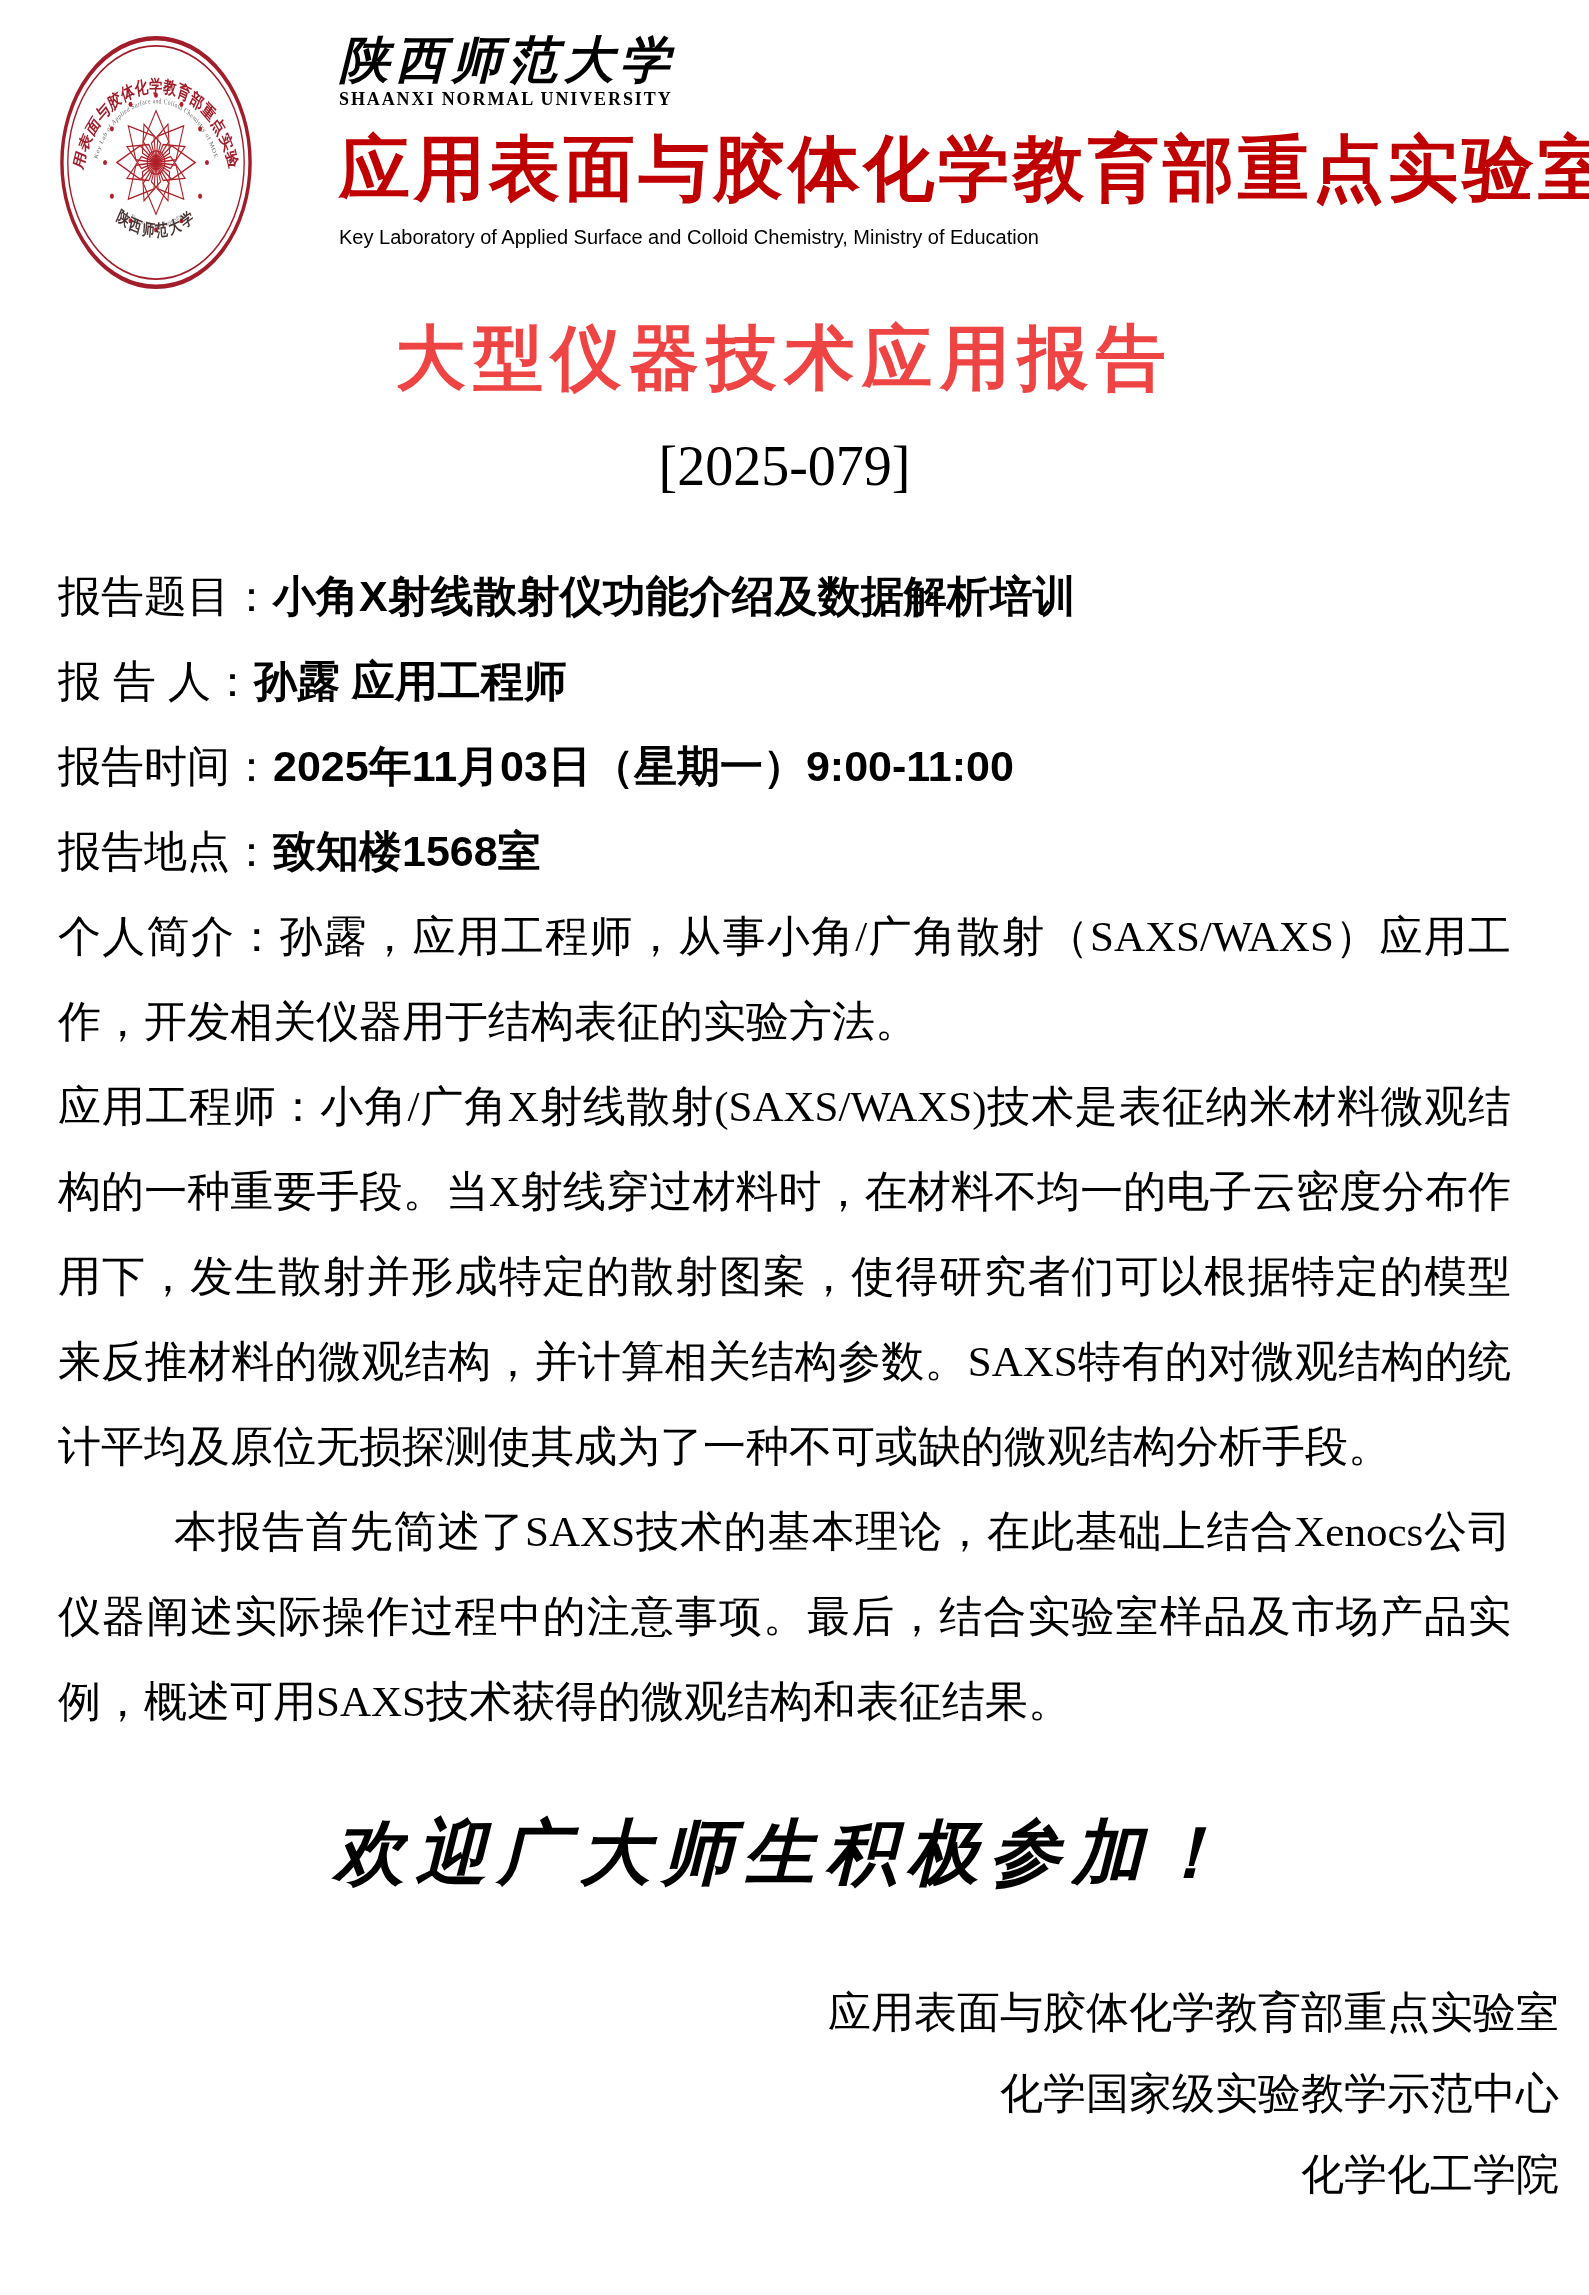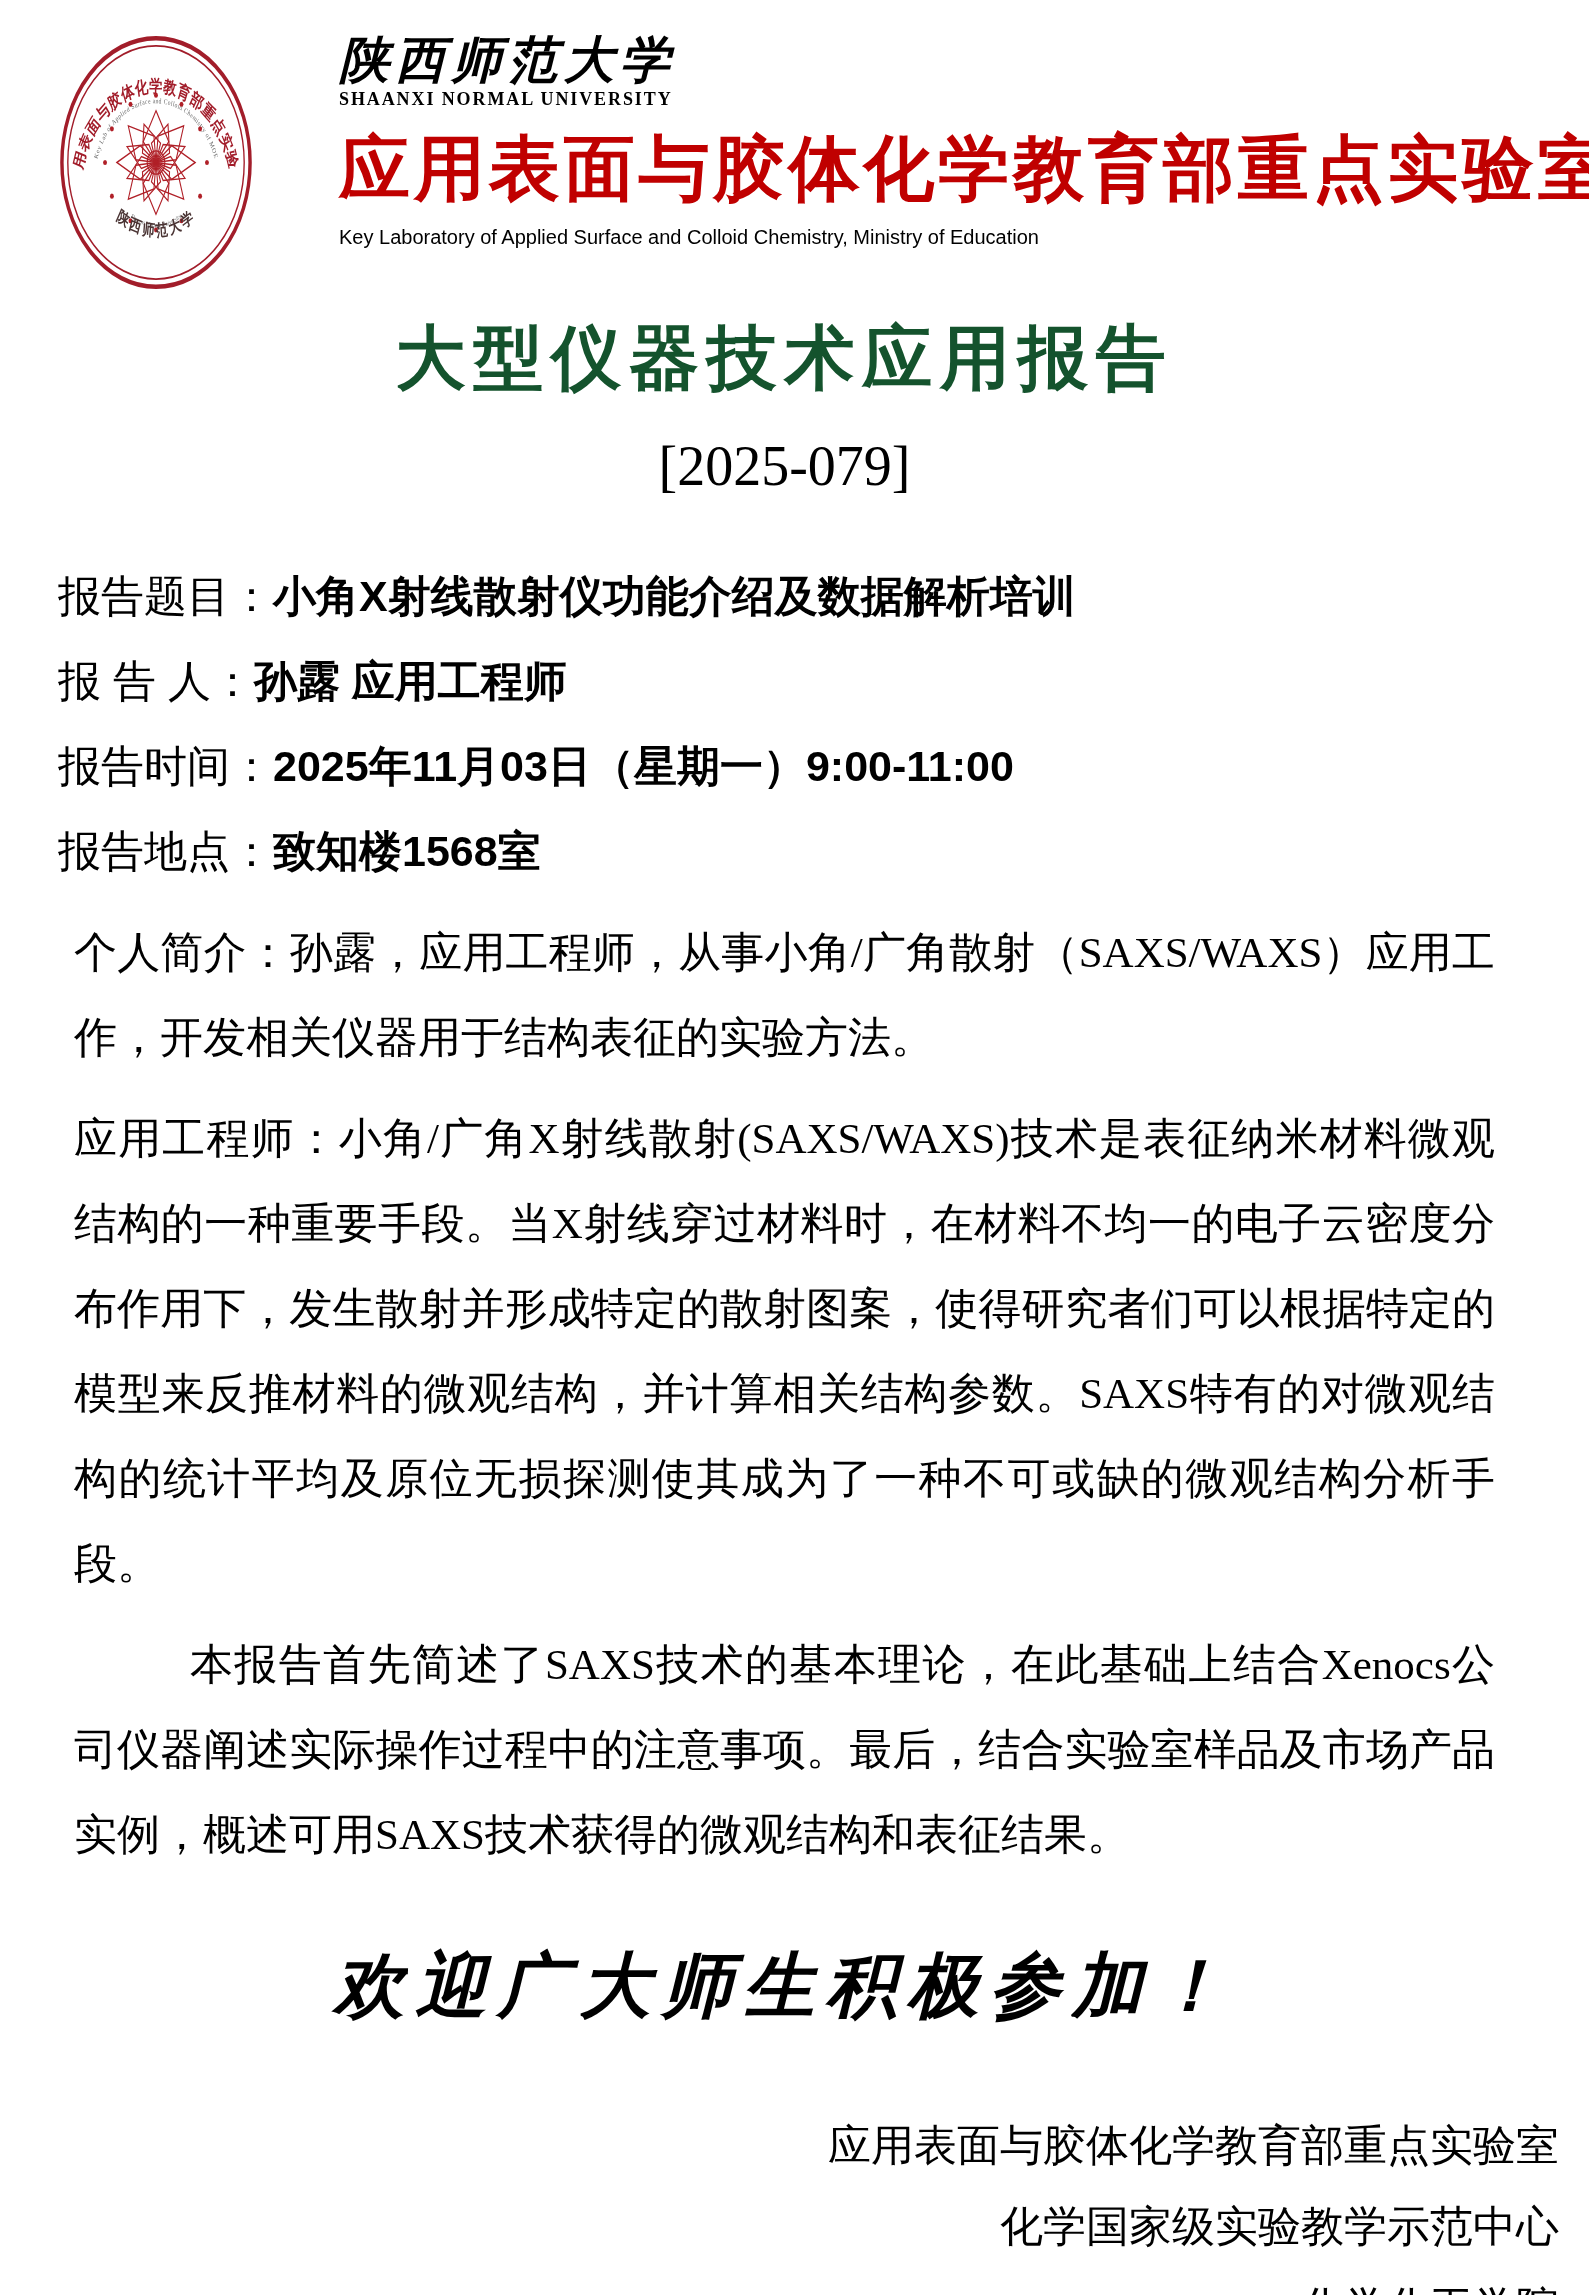--- a/index.html
+++ b/index.html
@@ -37,31 +37,31 @@
     color: #c00000; font-family: "Liberation Sans", sans-serif; font-weight: bold;
     font-size: 71px; letter-spacing: 3.9px; white-space: nowrap; margin-top: 12.4px;
   }
   .lab-en {
     font-family: Liberation Sans, sans-serif; font-size: 20px;
     margin-top: 9.3px; white-space: nowrap;
   }
 
   
   .doc-title {
-    color: #14532d; font-family: "Liberation Sans", sans-serif; font-weight: bold;
+    color: #ef4444; font-family: "Liberation Sans", sans-serif; font-weight: bold;
     font-size: 70px; text-align: center; letter-spacing: 7.8px; margin: 20px 0 0 0;
   }
   .doc-number { text-align: center; font-size: 56px; margin-top: 28px; }
 
   
   main { margin-top: 56px; font-size: 43px; line-height: 85px; text-align: justify; }
   .flabel { font-family: "Liberation Sans", sans-serif; font-weight: normal; }
   .fvalue-bold { font-family: "Liberation Sans", sans-serif; font-weight: bold; margin-top: 8px; }
   .field { white-space: nowrap; }
-  .para { margin: 16px; }
+  .para { margin: 0; }
   .indent { text-indent: 116px; }
 
   
   .welcome {
     margin-top: 62px; text-align: center;
     font-family: "Liberation Serif", serif; font-weight: bold; font-style: italic;
     font-size: 71px; letter-spacing: 11px;
   }
 
   

